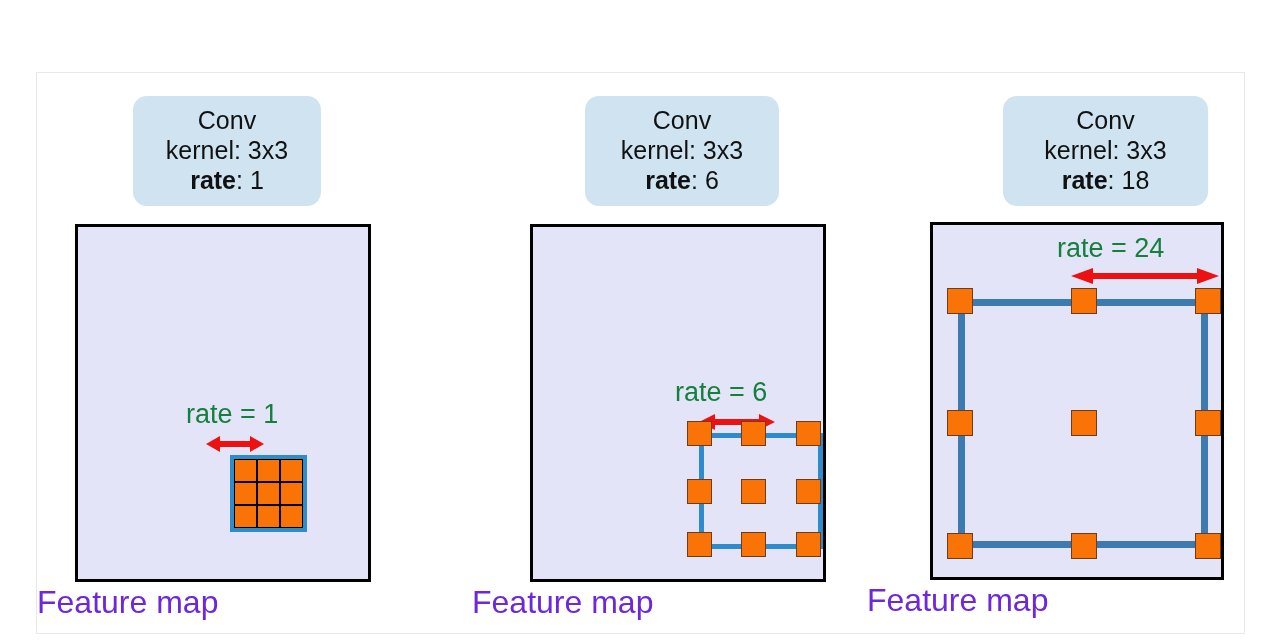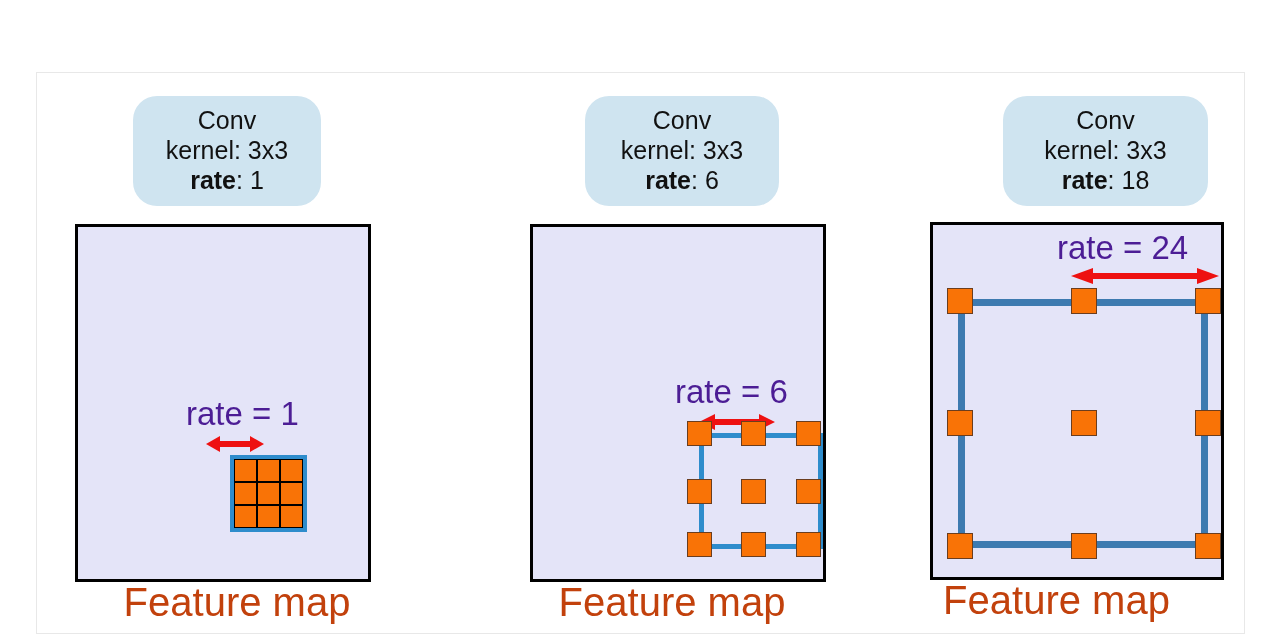--- a/index.html
+++ b/index.html
@@ -32,21 +32,21 @@
     height: 562px;
   }
   #panel-1 { left: 0px;   width: 400px; }
   #panel-2 { left: 420px; width: 400px; }
   #panel-3 { left: 830px; width: 379px; }
 
   
   .conv-label {
     position: absolute;
     background: #cfe4f0;
-    border-radius: 24px;
+    border-radius: 14px;
     text-align: center;
     color: #111111;
     font-size: 25px;
     line-height: 30px;
     padding: 9px 0 11px 0;
     box-sizing: border-box;
     white-space: nowrap;
   }
   .conv-label .line-strong { font-weight: bold; }
   .conv-label .val { font-weight: normal; }
@@ -62,22 +62,22 @@
     border: 3px solid #000000;
     box-sizing: border-box;
   }
   #panel-1 .feature-map { left: 38px; top: 151px; width: 296px; height: 358px; }
   #panel-2 .feature-map { left: 55px; top: 151px; width: 296px; height: 358px; margin-left: 18px; }
   #panel-3 .feature-map { left: 63px; top: 149px; width: 294px; height: 358px; }
 
   
   .rate-text {
     position: absolute;
-    font-size: 33px;
-    color: #4c1d95;
+    font-size: 27px;
+    color: #15803d;
     white-space: nowrap;
     line-height: 34px;
   }
   #panel-1 .rate-text { left: 108px; top: 170px; }
   #panel-2 .rate-text { left: 142px; top: 148px; }
   #panel-3 .rate-text { left: 124px; top: 6px; }
 
   .arrow {
     position: absolute;
     height: 18px;
@@ -121,23 +121,23 @@
     border: 1px solid #6b3d1e;
     box-sizing: border-box;
   }
   #panel-2 .tap { width: 25px; height: 25px; }
   #panel-3 .tap { width: 26px; height: 26px; }
 
   
   .caption {
     position: absolute;
     width: 100%;
-    text-align: center;
-    font-size: 40px;
-    color: #c2410c;
+    text-align: left;
+    font-size: 32px;
+    color: #6d28d9;
     line-height: 36px;
   }
   #panel-1 .caption { left: 0; top: 511px; }
   #panel-2 .caption { left: 15px; top: 511px; }
   #panel-3 .caption { left: 0px; top: 509px; }
 </style>
 </head>
 <body>
 
 <div id="figure-frame">

